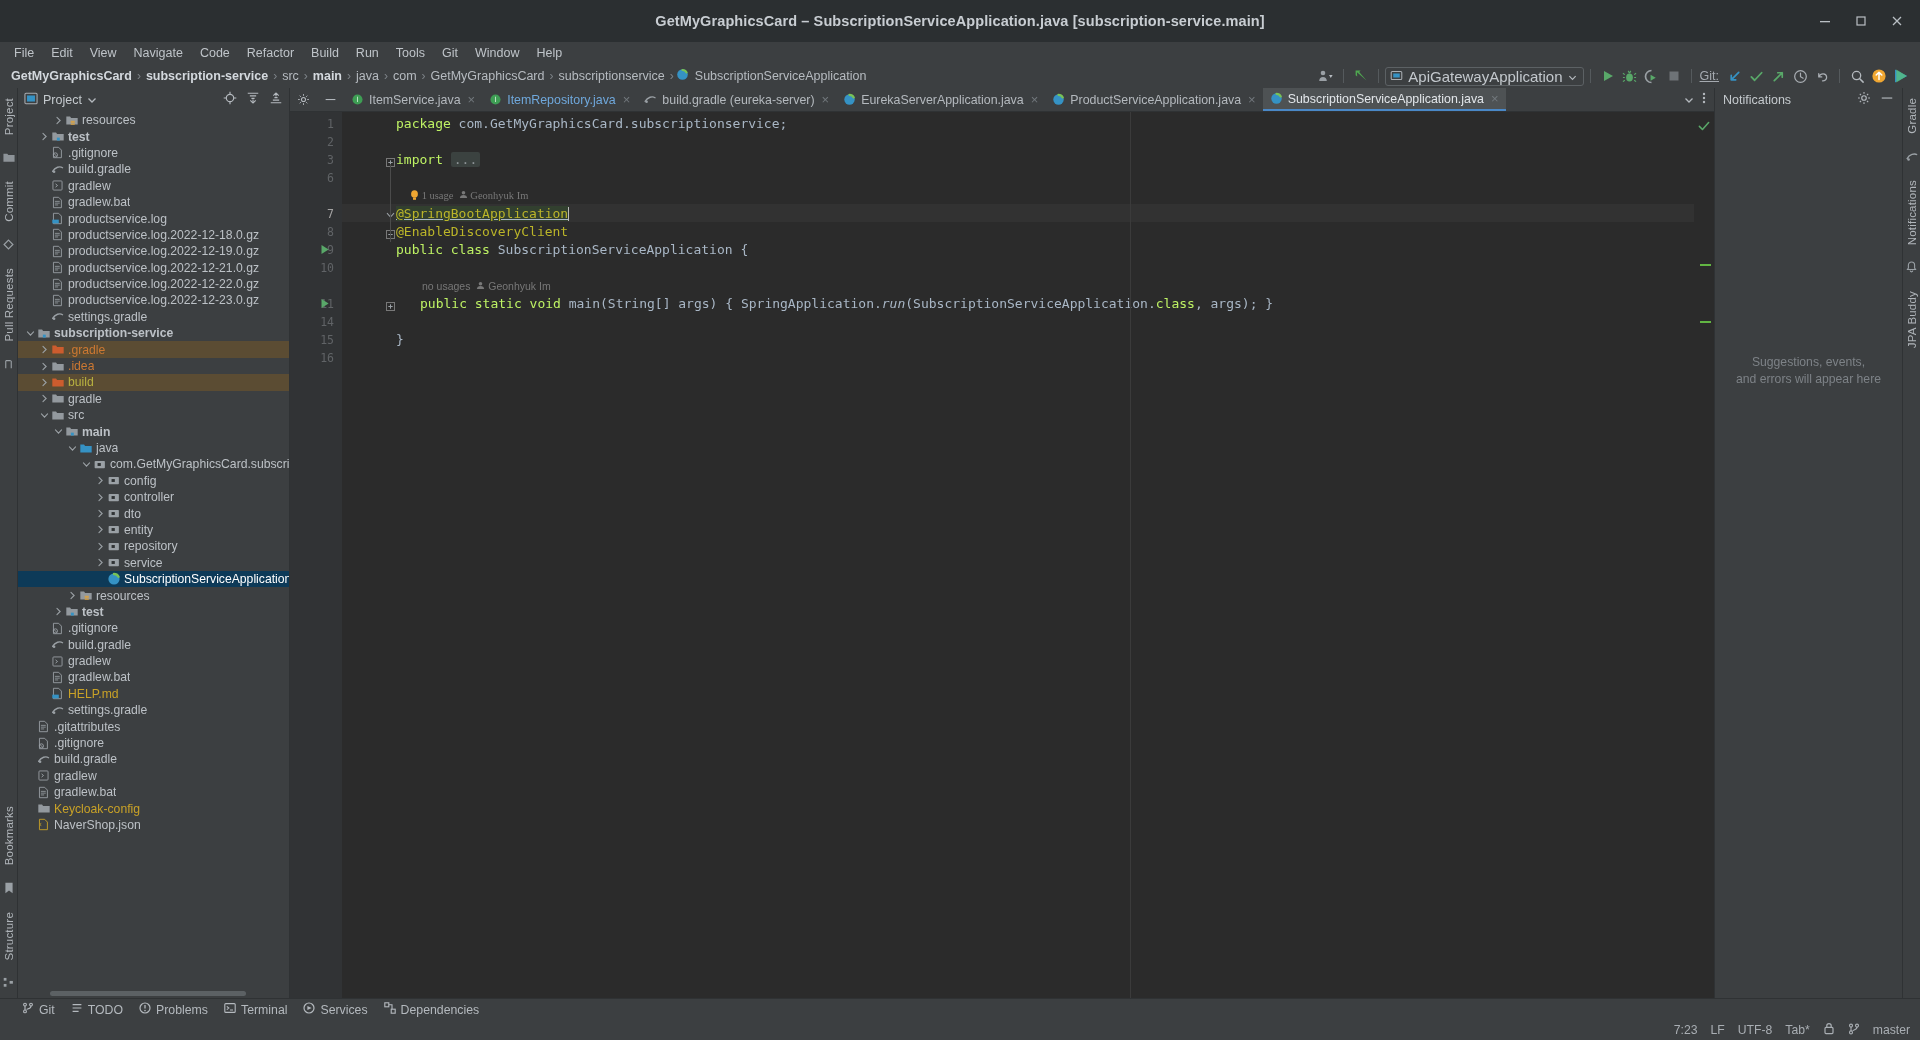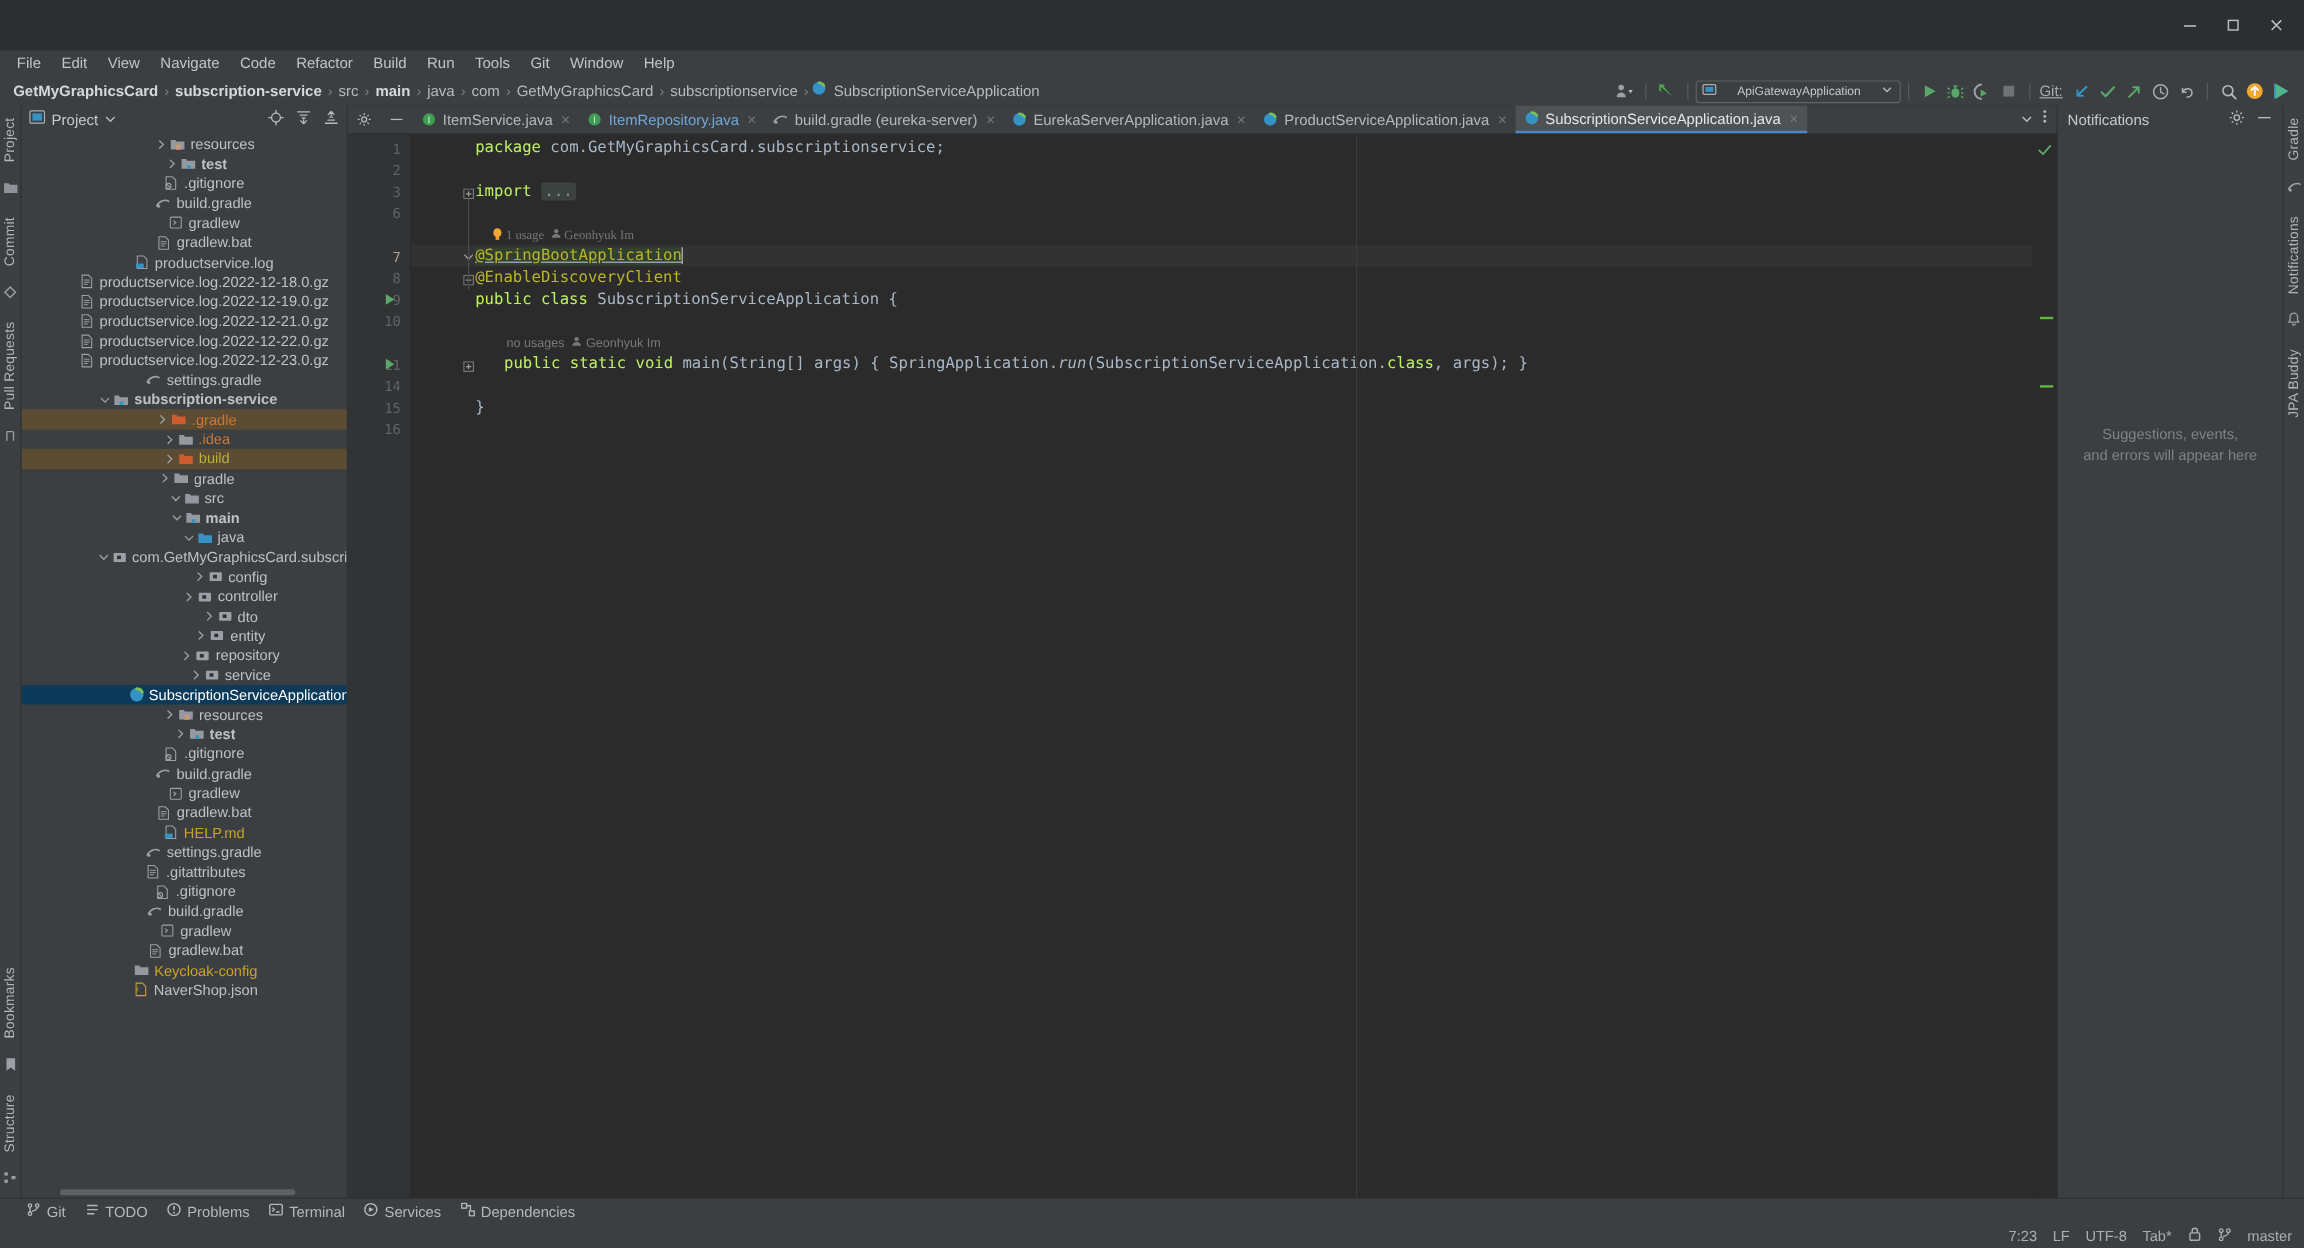--- a/index.html
+++ b/index.html
@@ -35,22 +35,22 @@
   }
   .crumbs{ display:flex; align-items:center; gap:0; }
   .crumb{ font-size:12.5px; color:#b6bbc0; padding:0 3px; white-space:nowrap;}
   .crumb.bold{ font-weight:700; color:#d4d9de;}
   .crumbsep{ color:#7c8287; font-size:12px; padding:0 2px;}
   .crumb-icon{ display:inline-block; vertical-align:-2px; margin-right:3px;}
   .navright{ margin-left:auto; display:flex; align-items:center; gap:0; padding-right:8px;}
   .tbbtn{ width:22px;height:22px;display:flex;align-items:center;justify-content:center; }
   .tbsep{ width:1px;height:14px;background:#555a5d;margin:0 6px;}
   .runconfig{
-    display:flex;align-items:center;gap:17px;height:19px;padding:0 6px 0 4px;
-    border:1px solid #5c6164; border-radius:3px; color:#c3c8cd; font-size:10px;
+    display:flex;align-items:center;gap:5px;height:19px;padding:0 6px 0 4px;
+    border:1px solid #5c6164; border-radius:3px; color:#c3c8cd; font-size:15px;
     white-space:nowrap;
   }
   .gitlabel{ font-size:12.5px;color:#a5aab0; padding:0 4px 0 2px;text-decoration:underline;}
 
   
   .body{ flex:1 1 auto; display:flex; min-height:0; background:#3c3f41; }
 
   
   .leftrail{
     width:18px; background:#3c3f41; flex:0 0 18px;
@@ -71,21 +71,21 @@
   .project{
     width:272px; flex:0 0 272px; background:#3c3f41; display:flex; flex-direction:column;
     border-right:1px solid #2f3234; min-height:0;
   }
   .project-head{
     height:24px;flex:0 0 24px;display:flex;align-items:center;gap:5px;padding:0 6px;
   }
   .project-title{ font-size:12.5px;color:#c5cace; }
   .project-head .spacer{ margin-left:auto; display:flex; gap:9px; align-items:center;}
   .tree{ flex:1 1 auto; overflow:hidden; position:relative; font-size:12.2px;}
-  .trow{ height:16.4px; display:flex; align-items:center; white-space:nowrap; color:#bcc1c6; padding-left:2px;justify-content:center;}
+  .trow{ height:16.4px; display:flex; align-items:center; white-space:nowrap; color:#bcc1c6; padding-left:2px;}
   .trow.sel{ background:#0d3a58; color:#ffffff;}
   .trow.warn{ background:#5b4c33;}
   .arrow{ width:12px; display:inline-flex; align-items:center; justify-content:center; color:#9aa0a5; flex:0 0 12px;}
   .arrow svg{display:block;}
   .ficon{ width:15px; flex:0 0 15px; display:inline-flex; align-items:center; justify-content:center; margin-right:3px;}
   .tlabel{ overflow:hidden; }
   .tlabel.bold{ font-weight:700; }
   .c-orange{ color:#cc7832 !important;}
   .c-yellowgreen{ color:#b9b140 !important;}
   .c-gold{ color:#c9a227 !important;}
@@ -163,20 +163,21 @@
   .statusbar .right{ margin-left:auto; display:flex; align-items:center; gap:13px;}
   .sb-item{ white-space:nowrap;}
   svg{ shape-rendering:geometricPrecision;}
 </style>
 </head>
 <body>
 
 <div class="app">
 
   <div class="titlebar">
+    <div class="title">GetMyGraphicsCard – SubscriptionServiceApplication.java [subscription-service.main]</div>
     <div class="winbtns">
       <div class="winbtn">
         <svg width="12" height="12" viewBox="0 0 12 12">
             <rect x="1" y="6" width="10" height="1.3" fill="#b9bfc4"></rect>
           </svg>
       </div>
       <div class="winbtn">
         <svg width="12" height="12" viewBox="0 0 12 12">
             <rect x="2" y="2" width="8" height="8" fill="none" stroke="#b9bfc4" stroke-width="1.2"></rect>
           </svg>

